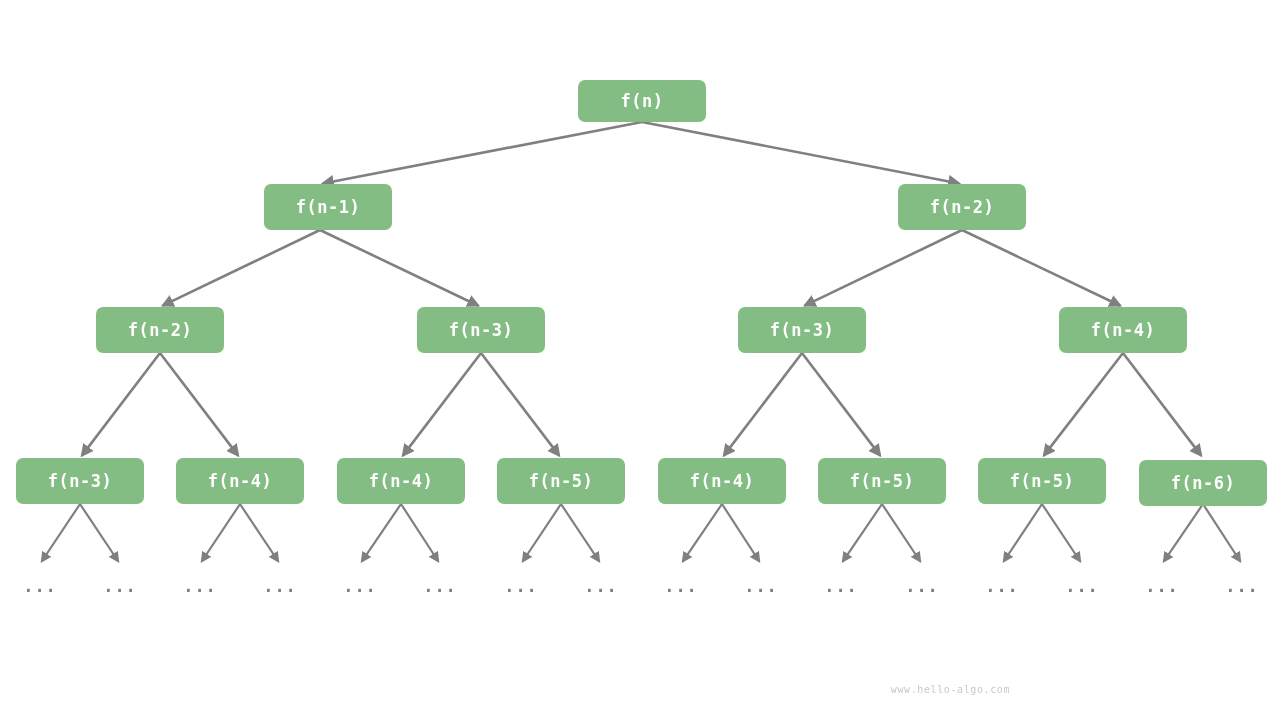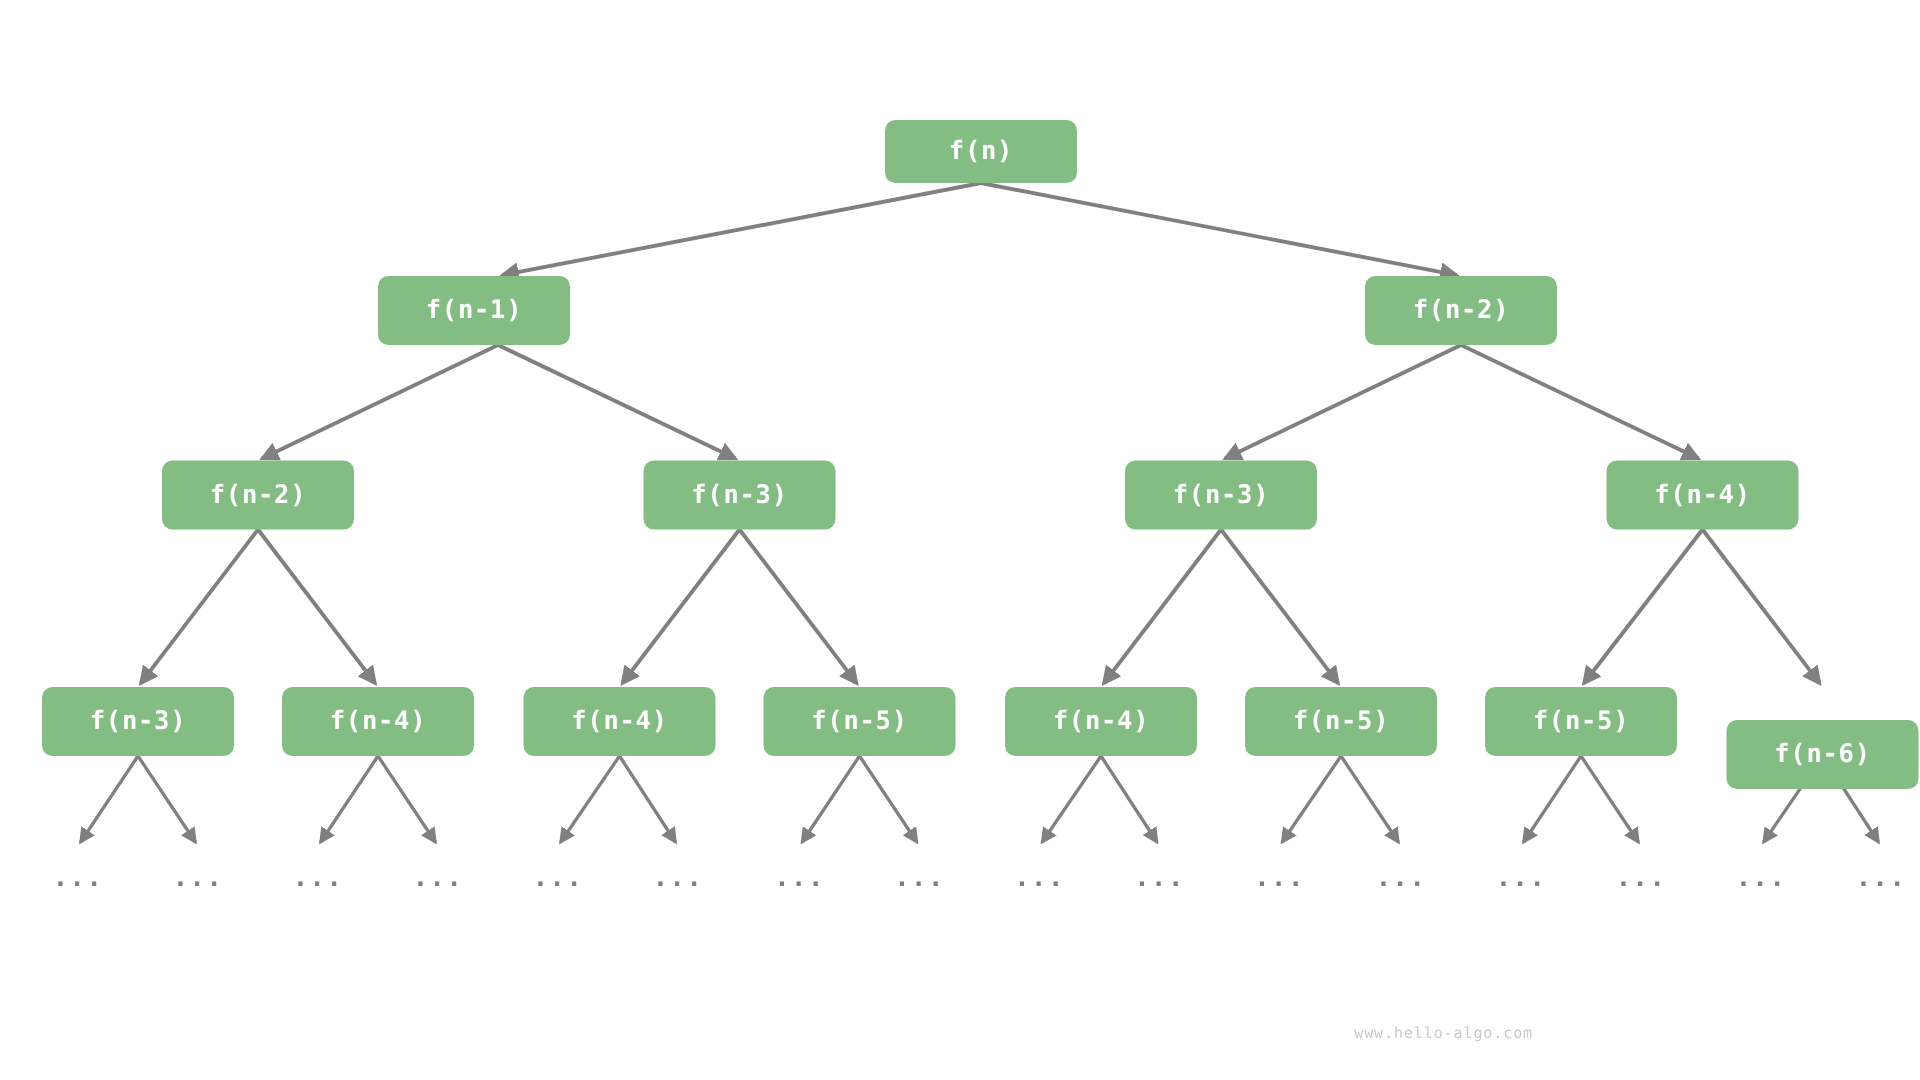--- a/index.html
+++ b/index.html
@@ -12,21 +12,20 @@
     width: 1280px;
     height: 720px;
     overflow: hidden;
     font-family: "DejaVu Sans Mono", monospace;
   }
   #canvas {
     position: relative;
     width: 1040px;
     height: 720px;
     background: #ffffff;
-    margin-left: 12px;
   }
   #edges {
     position: absolute;
     left: 0;
     top: 0;
     width: 1280px;
     height: 720px;
     pointer-events: none;
   }
   .node {
@@ -107,34 +106,34 @@
         <line x1="882" y1="504" x2="920.3358994113244" y2="561.5038491169864" stroke="#808080" stroke-width="2.2" stroke-linecap="butt" marker-end="url(#arrowhead)"></line>
         <line x1="1042" y1="504" x2="1003.6641005886756" y2="561.5038491169864" stroke="#808080" stroke-width="2.2" stroke-linecap="butt" marker-end="url(#arrowhead)"></line>
         <line x1="1042" y1="504" x2="1080.3358994113244" y2="561.5038491169864" stroke="#808080" stroke-width="2.2" stroke-linecap="butt" marker-end="url(#arrowhead)"></line>
         <line x1="1203" y1="504" x2="1163.6925715150767" y2="561.5230660754976" stroke="#808080" stroke-width="2.2" stroke-linecap="butt" marker-end="url(#arrowhead)"></line>
         <line x1="1203" y1="504" x2="1240.3650349482139" y2="561.484669151098" stroke="#808080" stroke-width="2.2" stroke-linecap="butt" marker-end="url(#arrowhead)"></line>
       </g>
   </svg>
 
   <div id="node-layer">
       <div class="node" style="left: 578px; top: 80px; width: 128px; height: 42px; background: rgb(132, 189, 132); color: rgb(255, 255, 255);">f(n)</div>
-      <div class="node" style="left: 240px; top: 184px; width: 128px; height: 46px; background: rgb(132, 189, 132); color: rgb(255, 255, 255);">f(n-1)</div>
+      <div class="node" style="left: 264px; top: 184px; width: 128px; height: 46px; background: rgb(132, 189, 132); color: rgb(255, 255, 255);">f(n-1)</div>
       <div class="node" style="left: 898px; top: 184px; width: 128px; height: 46px; background: rgb(132, 189, 132); color: rgb(255, 255, 255);">f(n-2)</div>
       <div class="node" style="left: 96px; top: 307px; width: 128px; height: 46px; background: rgb(132, 189, 132); color: rgb(255, 255, 255);">f(n-2)</div>
       <div class="node" style="left: 417px; top: 307px; width: 128px; height: 46px; background: rgb(132, 189, 132); color: rgb(255, 255, 255);">f(n-3)</div>
       <div class="node" style="left: 738px; top: 307px; width: 128px; height: 46px; background: rgb(132, 189, 132); color: rgb(255, 255, 255);">f(n-3)</div>
       <div class="node" style="left: 1059px; top: 307px; width: 128px; height: 46px; background: rgb(132, 189, 132); color: rgb(255, 255, 255);">f(n-4)</div>
       <div class="node" style="left: 16px; top: 458px; width: 128px; height: 46px; background: rgb(132, 189, 132); color: rgb(255, 255, 255);">f(n-3)</div>
       <div class="node" style="left: 176px; top: 458px; width: 128px; height: 46px; background: rgb(132, 189, 132); color: rgb(255, 255, 255);">f(n-4)</div>
       <div class="node" style="left: 337px; top: 458px; width: 128px; height: 46px; background: rgb(132, 189, 132); color: rgb(255, 255, 255);">f(n-4)</div>
       <div class="node" style="left: 497px; top: 458px; width: 128px; height: 46px; background: rgb(132, 189, 132); color: rgb(255, 255, 255);">f(n-5)</div>
       <div class="node" style="left: 658px; top: 458px; width: 128px; height: 46px; background: rgb(132, 189, 132); color: rgb(255, 255, 255);">f(n-4)</div>
       <div class="node" style="left: 818px; top: 458px; width: 128px; height: 46px; background: rgb(132, 189, 132); color: rgb(255, 255, 255);">f(n-5)</div>
       <div class="node" style="left: 978px; top: 458px; width: 128px; height: 46px; background: rgb(132, 189, 132); color: rgb(255, 255, 255);">f(n-5)</div>
-      <div class="node" style="left: 1139px; top: 480px; width: 128px; height: 46px; background: rgb(132, 189, 132); color: rgb(255, 255, 255);">f(n-6)</div>
+      <div class="node" style="left: 1139px; top: 460px; width: 128px; height: 46px; background: rgb(132, 189, 132); color: rgb(255, 255, 255);">f(n-6)</div>
     </div>
   <div id="leaf-layer">
       <div class="ellipsis" style="left: 40px; top: 586px; color: rgb(128, 128, 128);">...</div>
       <div class="ellipsis" style="left: 120px; top: 586px; color: rgb(128, 128, 128);">...</div>
       <div class="ellipsis" style="left: 200px; top: 586px; color: rgb(128, 128, 128);">...</div>
       <div class="ellipsis" style="left: 280px; top: 586px; color: rgb(128, 128, 128);">...</div>
       <div class="ellipsis" style="left: 360px; top: 586px; color: rgb(128, 128, 128);">...</div>
       <div class="ellipsis" style="left: 440px; top: 586px; color: rgb(128, 128, 128);">...</div>
       <div class="ellipsis" style="left: 521px; top: 586px; color: rgb(128, 128, 128);">...</div>
       <div class="ellipsis" style="left: 601px; top: 586px; color: rgb(128, 128, 128);">...</div>

